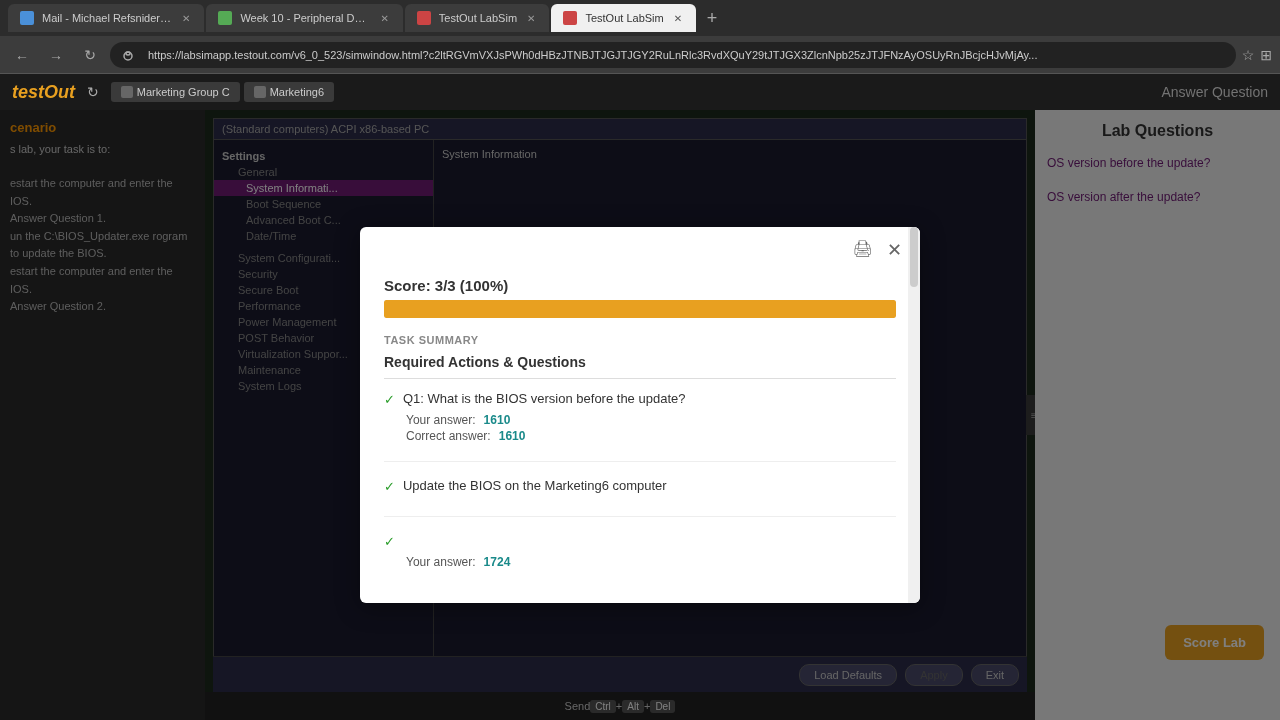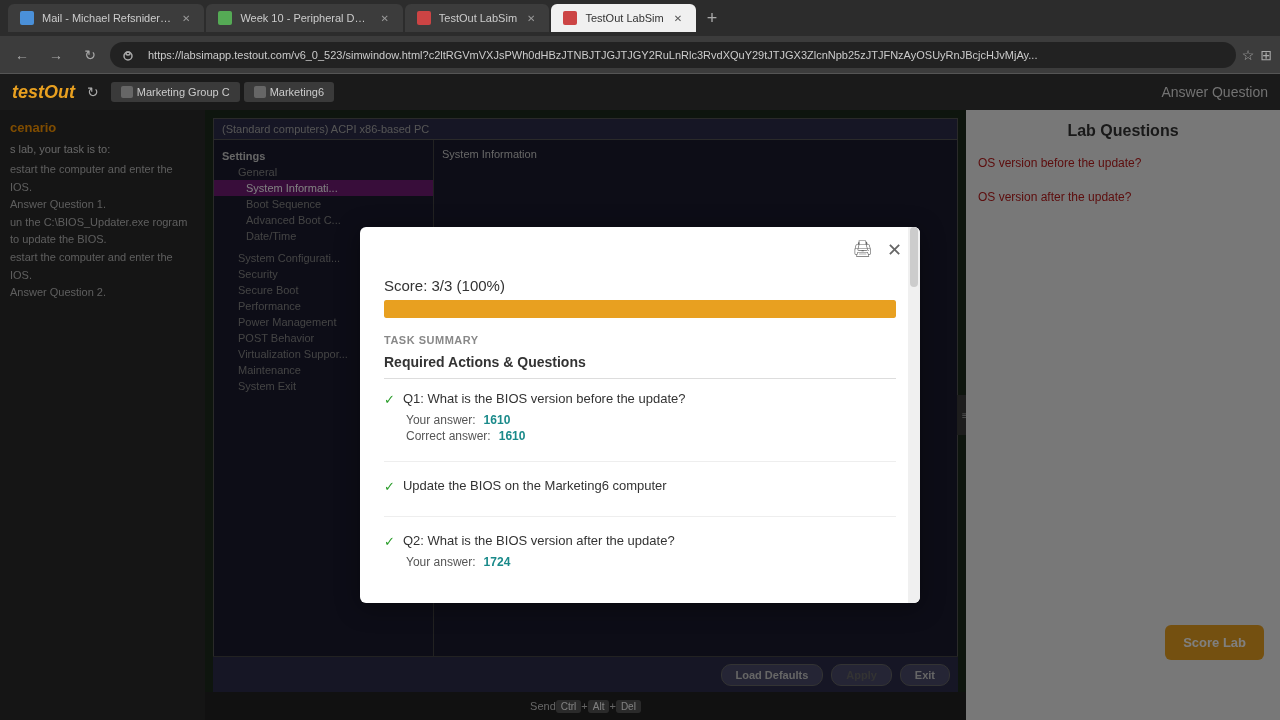--- a/index.html
+++ b/index.html
@@ -175,21 +175,21 @@
     }
     .scenario-text {
       color: #bbb;
       font-size: 11px;
       line-height: 1.5;
       margin-bottom: 10px;
     }
     .scenario-task-title {
       color: #ccc;
       font-size: 11px;
-      margin-bottom: 6px;
+      margin-bottom: 20px;
     }
     .scenario-task-item {
       color: #bbb;
       font-size: 11px;
       line-height: 1.6;
     }
 
     
     .bios-area {
       flex: 1;
@@ -263,37 +263,37 @@
       cursor: pointer;
       display: flex;
       align-items: center;
       justify-content: center;
       color: #aaa;
       font-size: 10px;
     }
 
     
     .lab-questions-panel {
-      width: 314px;
+      width: 245px;
       background: #f0f0f0;
       flex-shrink: 0;
       padding: 12px;
       position: relative;
     }
     .lab-questions-title {
       font-size: 16px;
       font-weight: bold;
       color: #333;
       text-align: center;
       margin-bottom: 16px;
     }
     .lab-question-item {
       margin-bottom: 20px;
       font-size: 12px;
-      color: #b91c1c;
+      color: #701a75;
     }
     .score-lab-btn {
       position: absolute;
       bottom: 60px;
       right: 16px;
       background: #e8a020;
       color: white;
       border: none;
       border-radius: 6px;
       padding: 10px 18px;
@@ -302,21 +302,20 @@
       cursor: pointer;
     }
     .bottom-btn {
       background: #4a4a6a;
       color: #ccc;
       border: 1px solid #666;
       padding: 4px 14px;
       font-size: 11px;
       cursor: pointer;
       border-radius: 10px;
-      font-weight: bold;
     }
     .bottom-btn.disabled { color: #666; cursor: default; }
     .key-badge {
       background: #555;
       color: #fff;
       padding: 1px 5px;
       border-radius: 3px;
       font-size: 10px;
     }
 
@@ -368,21 +367,21 @@
       color: #666;
       cursor: pointer;
     }
     .modal-body {
       padding: 16px 24px;
       overflow-y: auto;
       max-height: 370px;
     }
     .score-line {
       font-size: 15px;
-      font-weight: normal;
+      font-weight: bold;
       color: #333;
       margin-bottom: 6px;
     }
     .score-bar-container {
       width: 100%;
       height: 18px;
       background: #e0e0e0;
       border-radius: 2px;
       margin-bottom: 16px;
       overflow: hidden;
@@ -543,21 +542,21 @@
           <div class="bios-menu-item indent2">Date/Time</div>
           <div style="height:6px;"></div>
           <div class="bios-menu-item indent">System Configurati...</div>
           <div class="bios-menu-item indent">Security</div>
           <div class="bios-menu-item indent">Secure Boot</div>
           <div class="bios-menu-item indent">Performance</div>
           <div class="bios-menu-item indent">Power Management</div>
           <div class="bios-menu-item indent">POST Behavior</div>
           <div class="bios-menu-item indent">Virtualization Suppor...</div>
           <div class="bios-menu-item indent">Maintenance</div>
-          <div class="bios-menu-item indent">System Exit</div>
+          <div class="bios-menu-item indent">System Logs</div>
         </div>
         <div class="bios-right-panel">
           <div class="bios-right-header">System Information</div>
         </div>
       </div>
 
       <div class="bios-collapse-btn" style="right:-16px;">≡</div>
     </div>
 
     <div style="position:absolute;bottom:28px;left:8px;right:8px;height:36px;background:#2c2c4a;display:flex;align-items:center;justify-content:flex-end;padding:0 8px;gap:8px;border-top:1px solid #444;">
@@ -618,21 +617,20 @@
         <div class="task-item">
           <div class="task-question-line">
             <span class="check-icon">✓</span>
             <span class="task-question-text">Update the BIOS on the Marketing6 computer</span>
           </div>
         </div>
 
         <div class="task-item">
           <div class="task-question-line">
             <span class="check-icon">✓</span>
-            <span class="task-question-text">Q2:  What is the BIOS version after the update?</span>
           </div>
           <div class="task-answer-line">
             <span>Your answer:</span>
             <span class="answer-value">1724</span>
           </div>
         </div>
       </div>
 
       <div class="modal-scrollbar">
         <div class="modal-scrollbar-thumb"></div>

